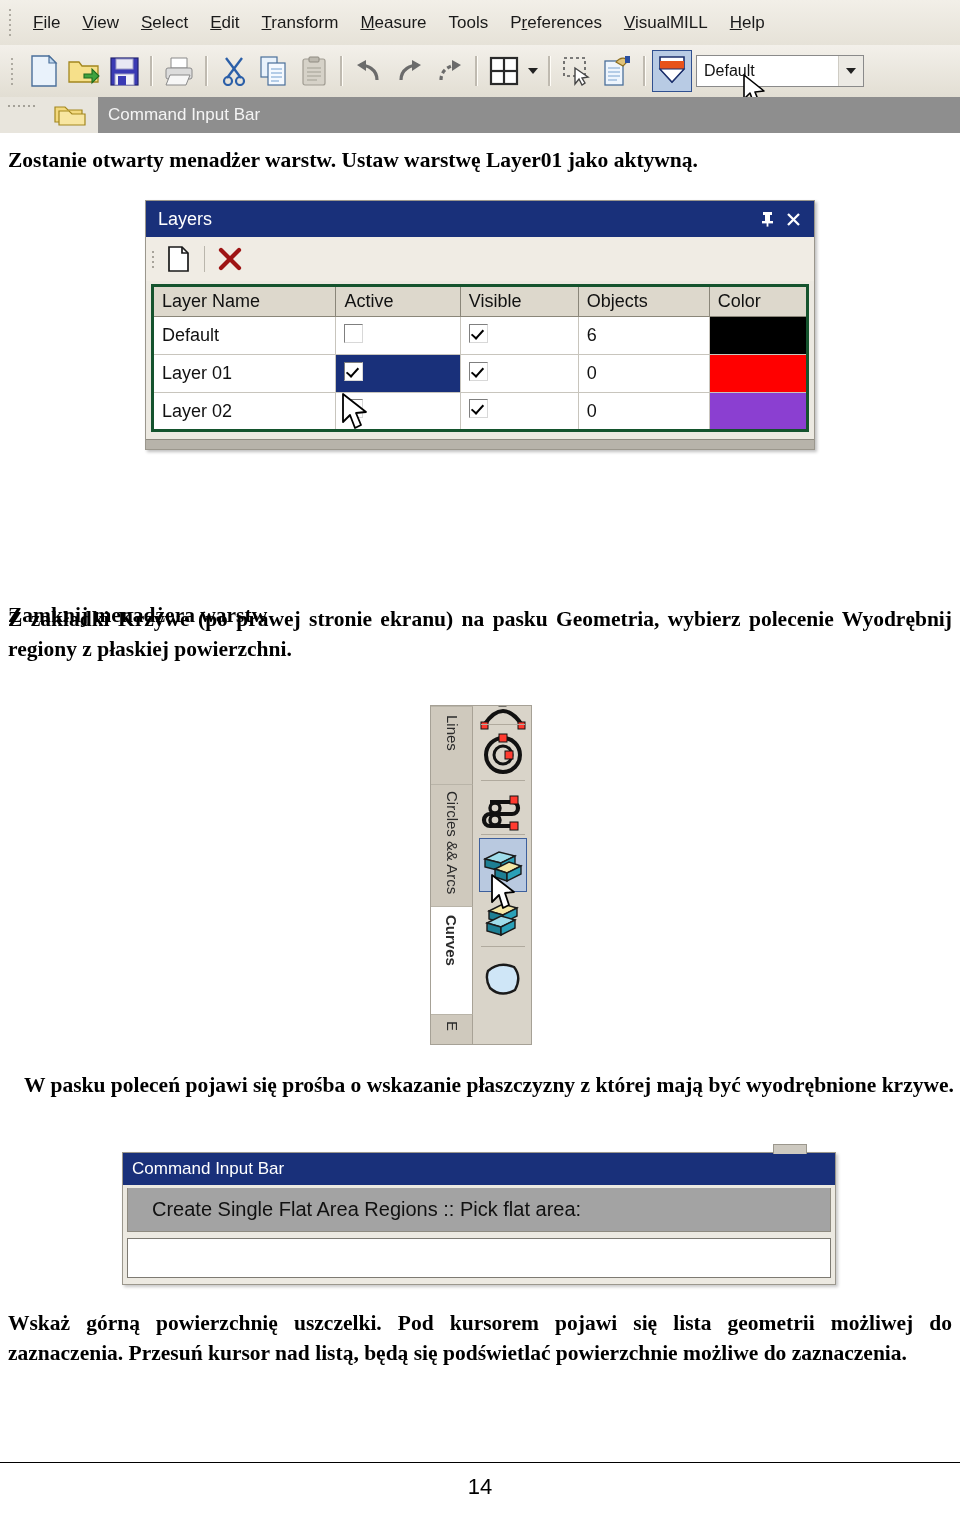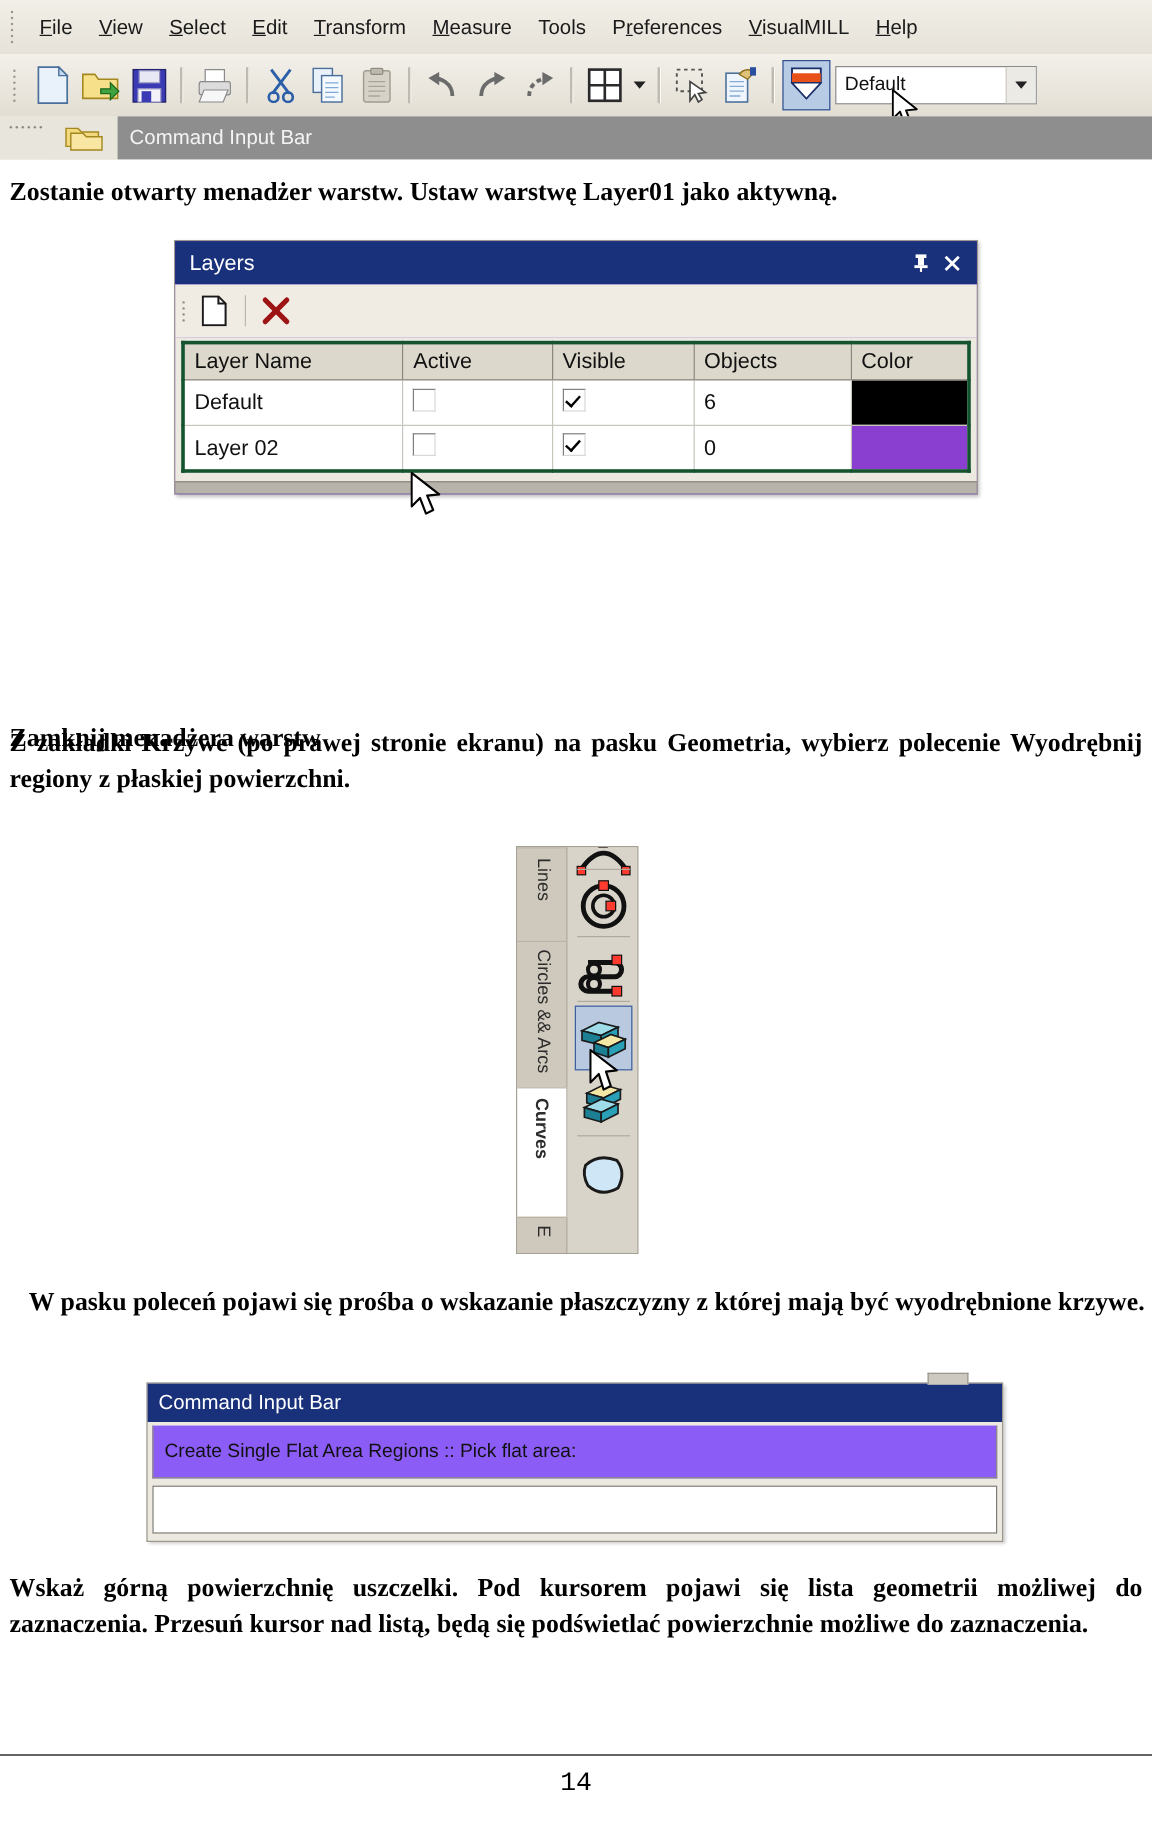--- a/index.html
+++ b/index.html
@@ -348,28 +348,28 @@
   .cib-widget .bar {
     height: 32px;
     background: #19307a;
     color: #fff;
     font-size: 17px;
     display: flex; align-items: center;
     padding-left: 9px;
     box-sizing: border-box;
   }
   .cib-widget .msgbox {
-    background: #8b5cf6;
+    background: #a3a3a3;
     border: 1px solid #8e8a80;
     border-top: none;
     margin: 3px 4px 0 4px;
     height: 44px;
     display: flex; align-items: center;
-    padding-left: 9px;
-    font-size: 16px;
+    padding-left: 24px;
+    font-size: 20px;
     color: #111;
     box-sizing: border-box;
   }
   .cib-widget .inputbox {
     background: #ffffff;
     border: 1px solid #7d7a72;
     margin: 6px 4px 6px 4px;
     height: 40px;
     box-sizing: border-box;
   }
@@ -388,21 +388,21 @@
     position: absolute;
     left: 0; top: 1462px;
     width: 960px; height: 1px;
     background: #000;
   }
   .page-num {
     position: absolute;
     left: 0; top: 1474px;
     width: 960px;
     text-align: center;
-    font-family: Liberation Mono, monospace;
+    font-family: Liberation Sans, sans-serif;
     font-size: 22px;
     color: #000;
   }
 </style>
 </head>
 <body>
 
 <div class="app-strip">
 
   <div class="menubar">
@@ -667,20 +667,29 @@
           <tr>
             <td>Default</td>
             <td><span class="wincheck"></span></td>
             <td><span class="wincheck checked"></span></td>
             <td>6</td>
             <td class="cell-color">
               <span class="swatch" style="background: rgb(0, 0, 0);"></span>
             </td>
           </tr>
           <tr>
+            <td>Layer 01</td>
+            <td class="active-sel"><span class="wincheck checked"></span></td>
+            <td><span class="wincheck checked"></span></td>
+            <td>0</td>
+            <td class="cell-color">
+              <span class="swatch" style="background: rgb(255, 0, 0);"></span>
+            </td>
+          </tr>
+          <tr>
             <td>Layer 02</td>
             <td><span class="wincheck"></span></td>
             <td><span class="wincheck checked"></span></td>
             <td>0</td>
             <td class="cell-color">
               <span class="swatch" style="background: rgb(139, 63, 209);"></span>
             </td>
           </tr>
         </tbody>
     </table>

